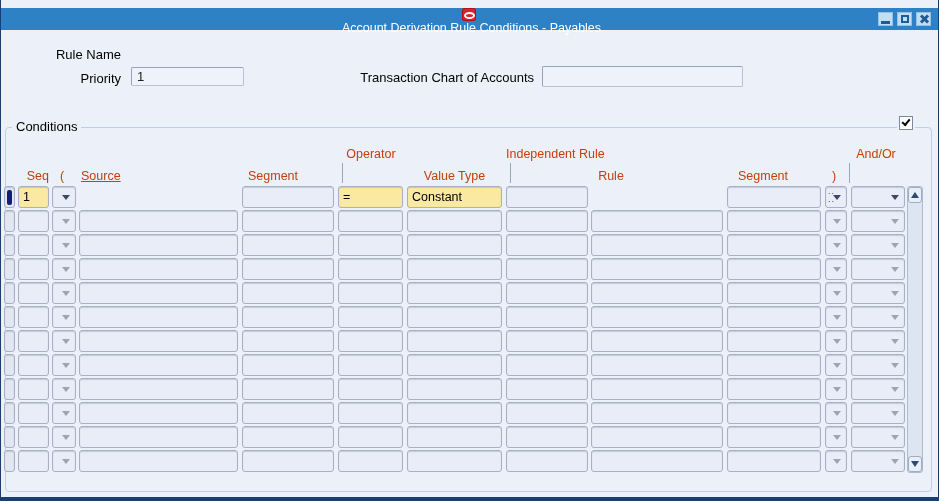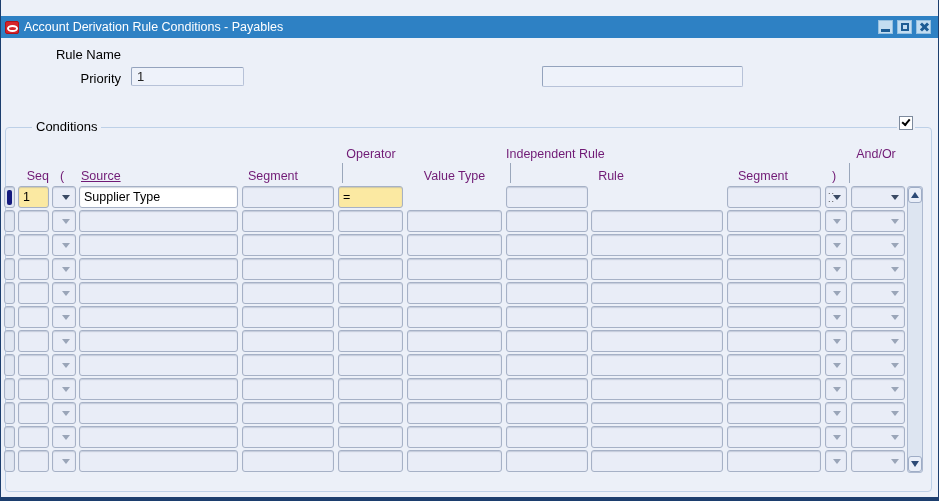--- a/index.html
+++ b/index.html
@@ -3,46 +3,46 @@
 <meta charset="utf-8">
 <style>
   html,body{margin:0;padding:0;background:#8a8a8a;}
   *{box-sizing:border-box;}
   .window{
     position:relative;width:939px;height:501px;overflow:hidden;
     background:#ecf0f8;font-family:"Liberation Sans",sans-serif;
     border-left:1px solid #1c3e6e;border-right:1px solid #1c3e6e;
   }
   
-  .titlebar{position:absolute;top:16px;left:0;right:0;height:22px;background:#2e81c4;display:flex;align-items:center;padding-left:4px;}
+  .titlebar{position:absolute;top:8px;left:0;right:0;height:22px;background:#2e81c4;display:flex;align-items:center;padding-left:4px;flex-direction:column;}
   .oracle-icon{width:14px;height:13px;background:#d5252c;border:1px solid #b0121a;border-radius:2px;position:relative;margin-right:5px;flex:0 0 auto;}
   .oracle-icon::after{content:"";position:absolute;left:1px;top:3px;width:7px;height:3px;border:2px solid #fff;border-radius:50%;}
   .title{color:#ffffff;font-size:12.5px;white-space:nowrap;}
   .winbtns{position:absolute;right:7px;top:4px;display:flex;gap:4px;}
   .winbtn{width:15px;height:14px;background:#c3ddf1;border:1px solid #96c0e0;display:flex;align-items:center;justify-content:center;position:relative;cursor:default;}
   .glyph-min{width:9px;height:3px;background:#1d5c94;margin-top:7px;}
   .glyph-max{width:8px;height:8px;border:2px solid #1d5c94;}
   .glyph-close{position:relative;width:10px;height:10px;}
   .glyph-close::before,.glyph-close::after{content:"";position:absolute;left:4px;top:0;width:3px;height:10px;background:#1d5c94;}
   .glyph-close::before{transform:rotate(45deg);}
   .glyph-close::after{transform:rotate(-45deg);}
   
   .lbl{position:absolute;font-size:13px;color:#000;white-space:nowrap;}
   .lbl.r{text-align:right;}
   .ffield{
     position:absolute;background:#eef2fa;border:1px solid #b7c2d8;border-top-color:#94a3bd;border-left-color:#94a3bd;
     border-radius:2px;font-size:13px;color:#222;padding:1px 5px;line-height:15px;
   }
   
   .frame{position:absolute;left:4px;top:127px;width:927px;height:365px;border:1px solid #bdd0e7;border-radius:4px;}
-  .frame-label{position:absolute;left:11px;top:119px;background:#ecf0f8;padding:0 4px;font-size:13px;color:#000;margin-left:20px;}
+  .frame-label{position:absolute;left:11px;top:119px;background:#ecf0f8;padding:0 4px;font-size:13px;color:#000;}
   .chk{position:absolute;left:898px;top:116px;width:14px;height:14px;background:#fff;border:1px solid #7d8a9d;box-shadow:0 0 0 2px #ecf0f8;}
   .chk .check{position:absolute;left:2px;top:2px;width:8px;height:5px;border-left:2px solid #000;border-bottom:2px solid #000;transform:rotate(-50deg);}
   
-  .th{position:absolute;font-size:12.5px;color:#701a75;white-space:nowrap;}
+  .th{position:absolute;font-size:12.5px;color:#c2410c;white-space:nowrap;}
   .h-operator{left:330px;top:147px;width:80px;text-align:center;}
   .h-iv{left:505px;top:147px;}
   .h-andor{left:845px;top:147px;width:60px;text-align:center;}
   .h-seq{left:17px;top:169px;width:31px;text-align:right;}
   .h-oparen{left:49px;top:169px;width:24px;text-align:center;}
   .h-source{left:80px;top:169px;text-decoration:underline;}
   .h-seg1{left:247px;top:169px;}
   .h-vt{left:406px;top:169px;width:95px;text-align:center;}
   .h-value{left:560px;top:169px;width:100px;text-align:center;}
   .h-seg2{left:737px;top:169px;}
@@ -106,20 +106,21 @@
           <span class="glyph-close"></span>
         </span>
     </span>
   </div>
 
   <div class="lbl r" style="left:20px;top:47px;width:100px;">Rule Name</div>
 
   <div class="lbl r" style="left:20px;top:71px;width:100px;">Priority</div>
   <div class="ffield" style="left:130px;top:67px;width:113px;height:19px;">1</div>
 
+  <div class="lbl r" style="left:357px;top:70px;width:176px;">Transaction Chart of Accounts</div>
   <div class="ffield" style="left:541px;top:66px;width:201px;height:21px;"></div>
 
   <div class="frame"></div>
   <div class="frame-label">Conditions</div>
   <div class="chk">
       <span class="check"></span>
     </div>
 
   <div class="th h-operator">Operator</div>
   <div class="th h-iv">Independent Rule</div>
@@ -140,23 +141,23 @@
 
   <div class="rows">
       <div class="trow filled" style="top: 0px;">
     <div class="cell ind">
           <span class="indbar"></span>
         </div>
     <div class="cell seq">1</div>
     <div class="cell drop oparen">
           <span class="tri"></span>
         </div>
-    <div class="cell source">Supplier Type</div>
     <div class="cell seg1"></div>
     <div class="cell op">=</div>
+    <div class="cell vt">Constant</div>
     <div class="cell iv"></div>
     <div class="cell seg2"></div>
     <div class="cell drop cparen">
           <span class="tri"></span>
         </div>
     <div class="cell drop andor">
           <span class="tri"></span>
         </div>
   </div>
       <div class="trow" style="top: 24px;">

